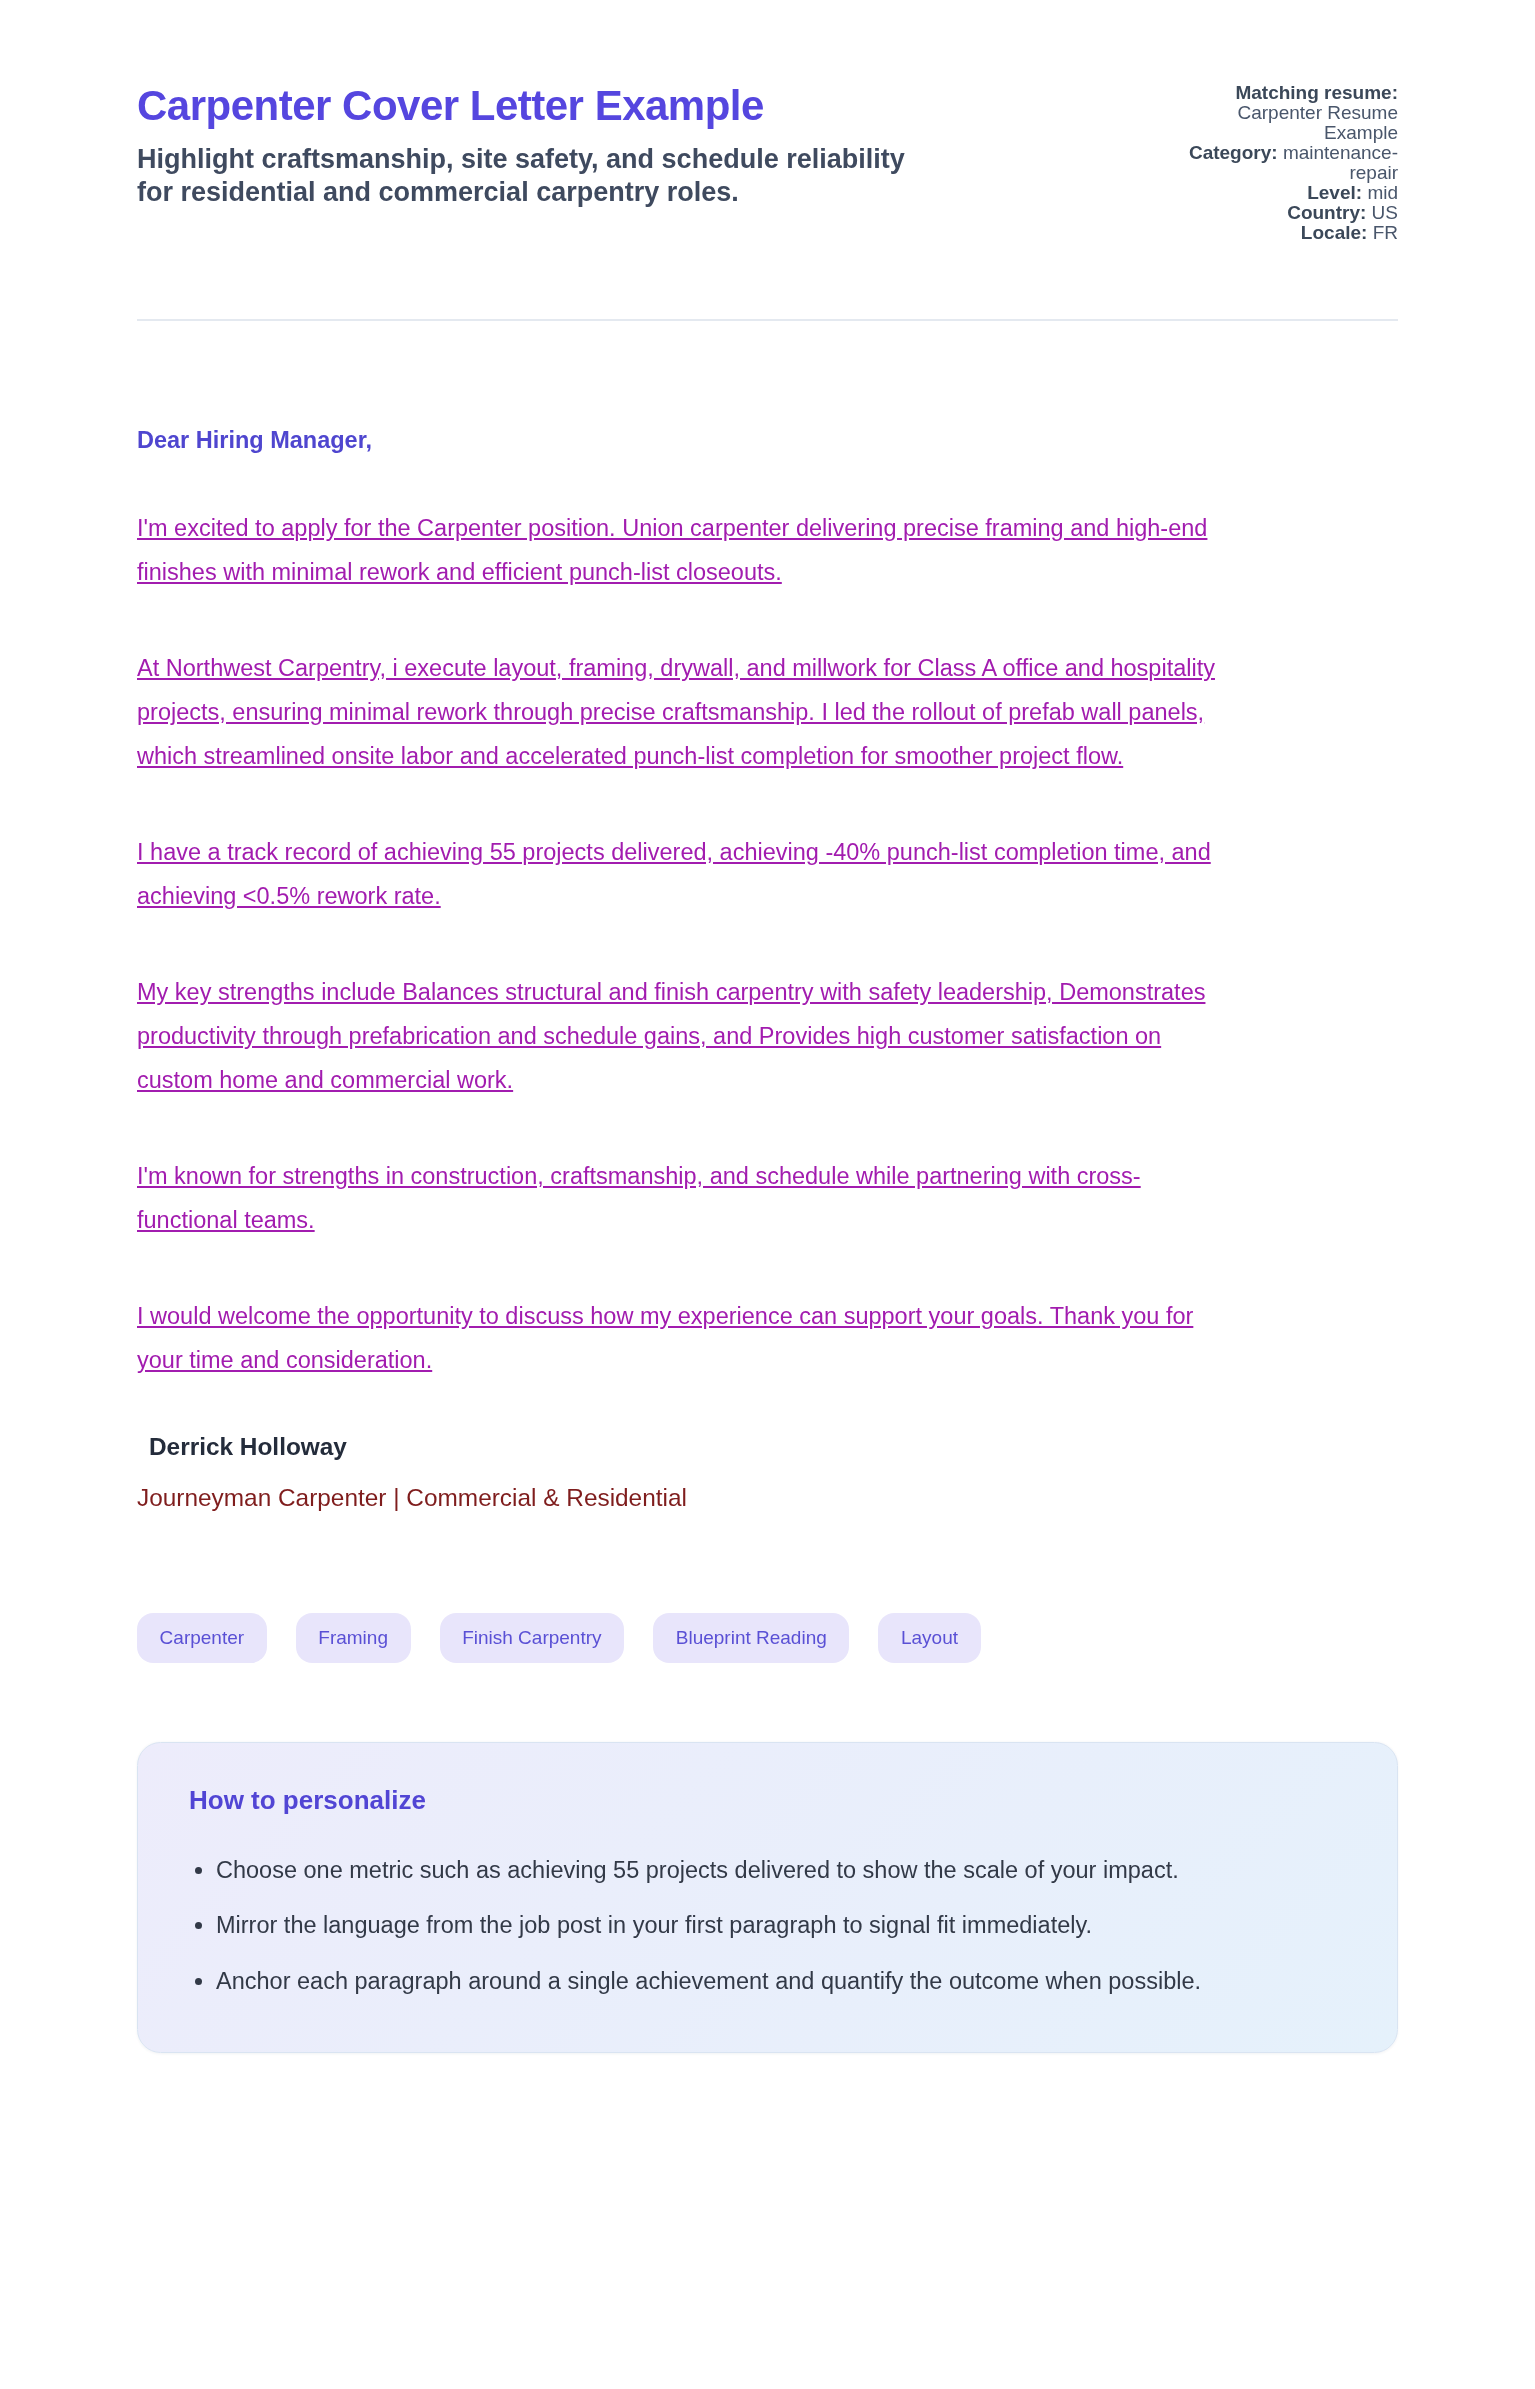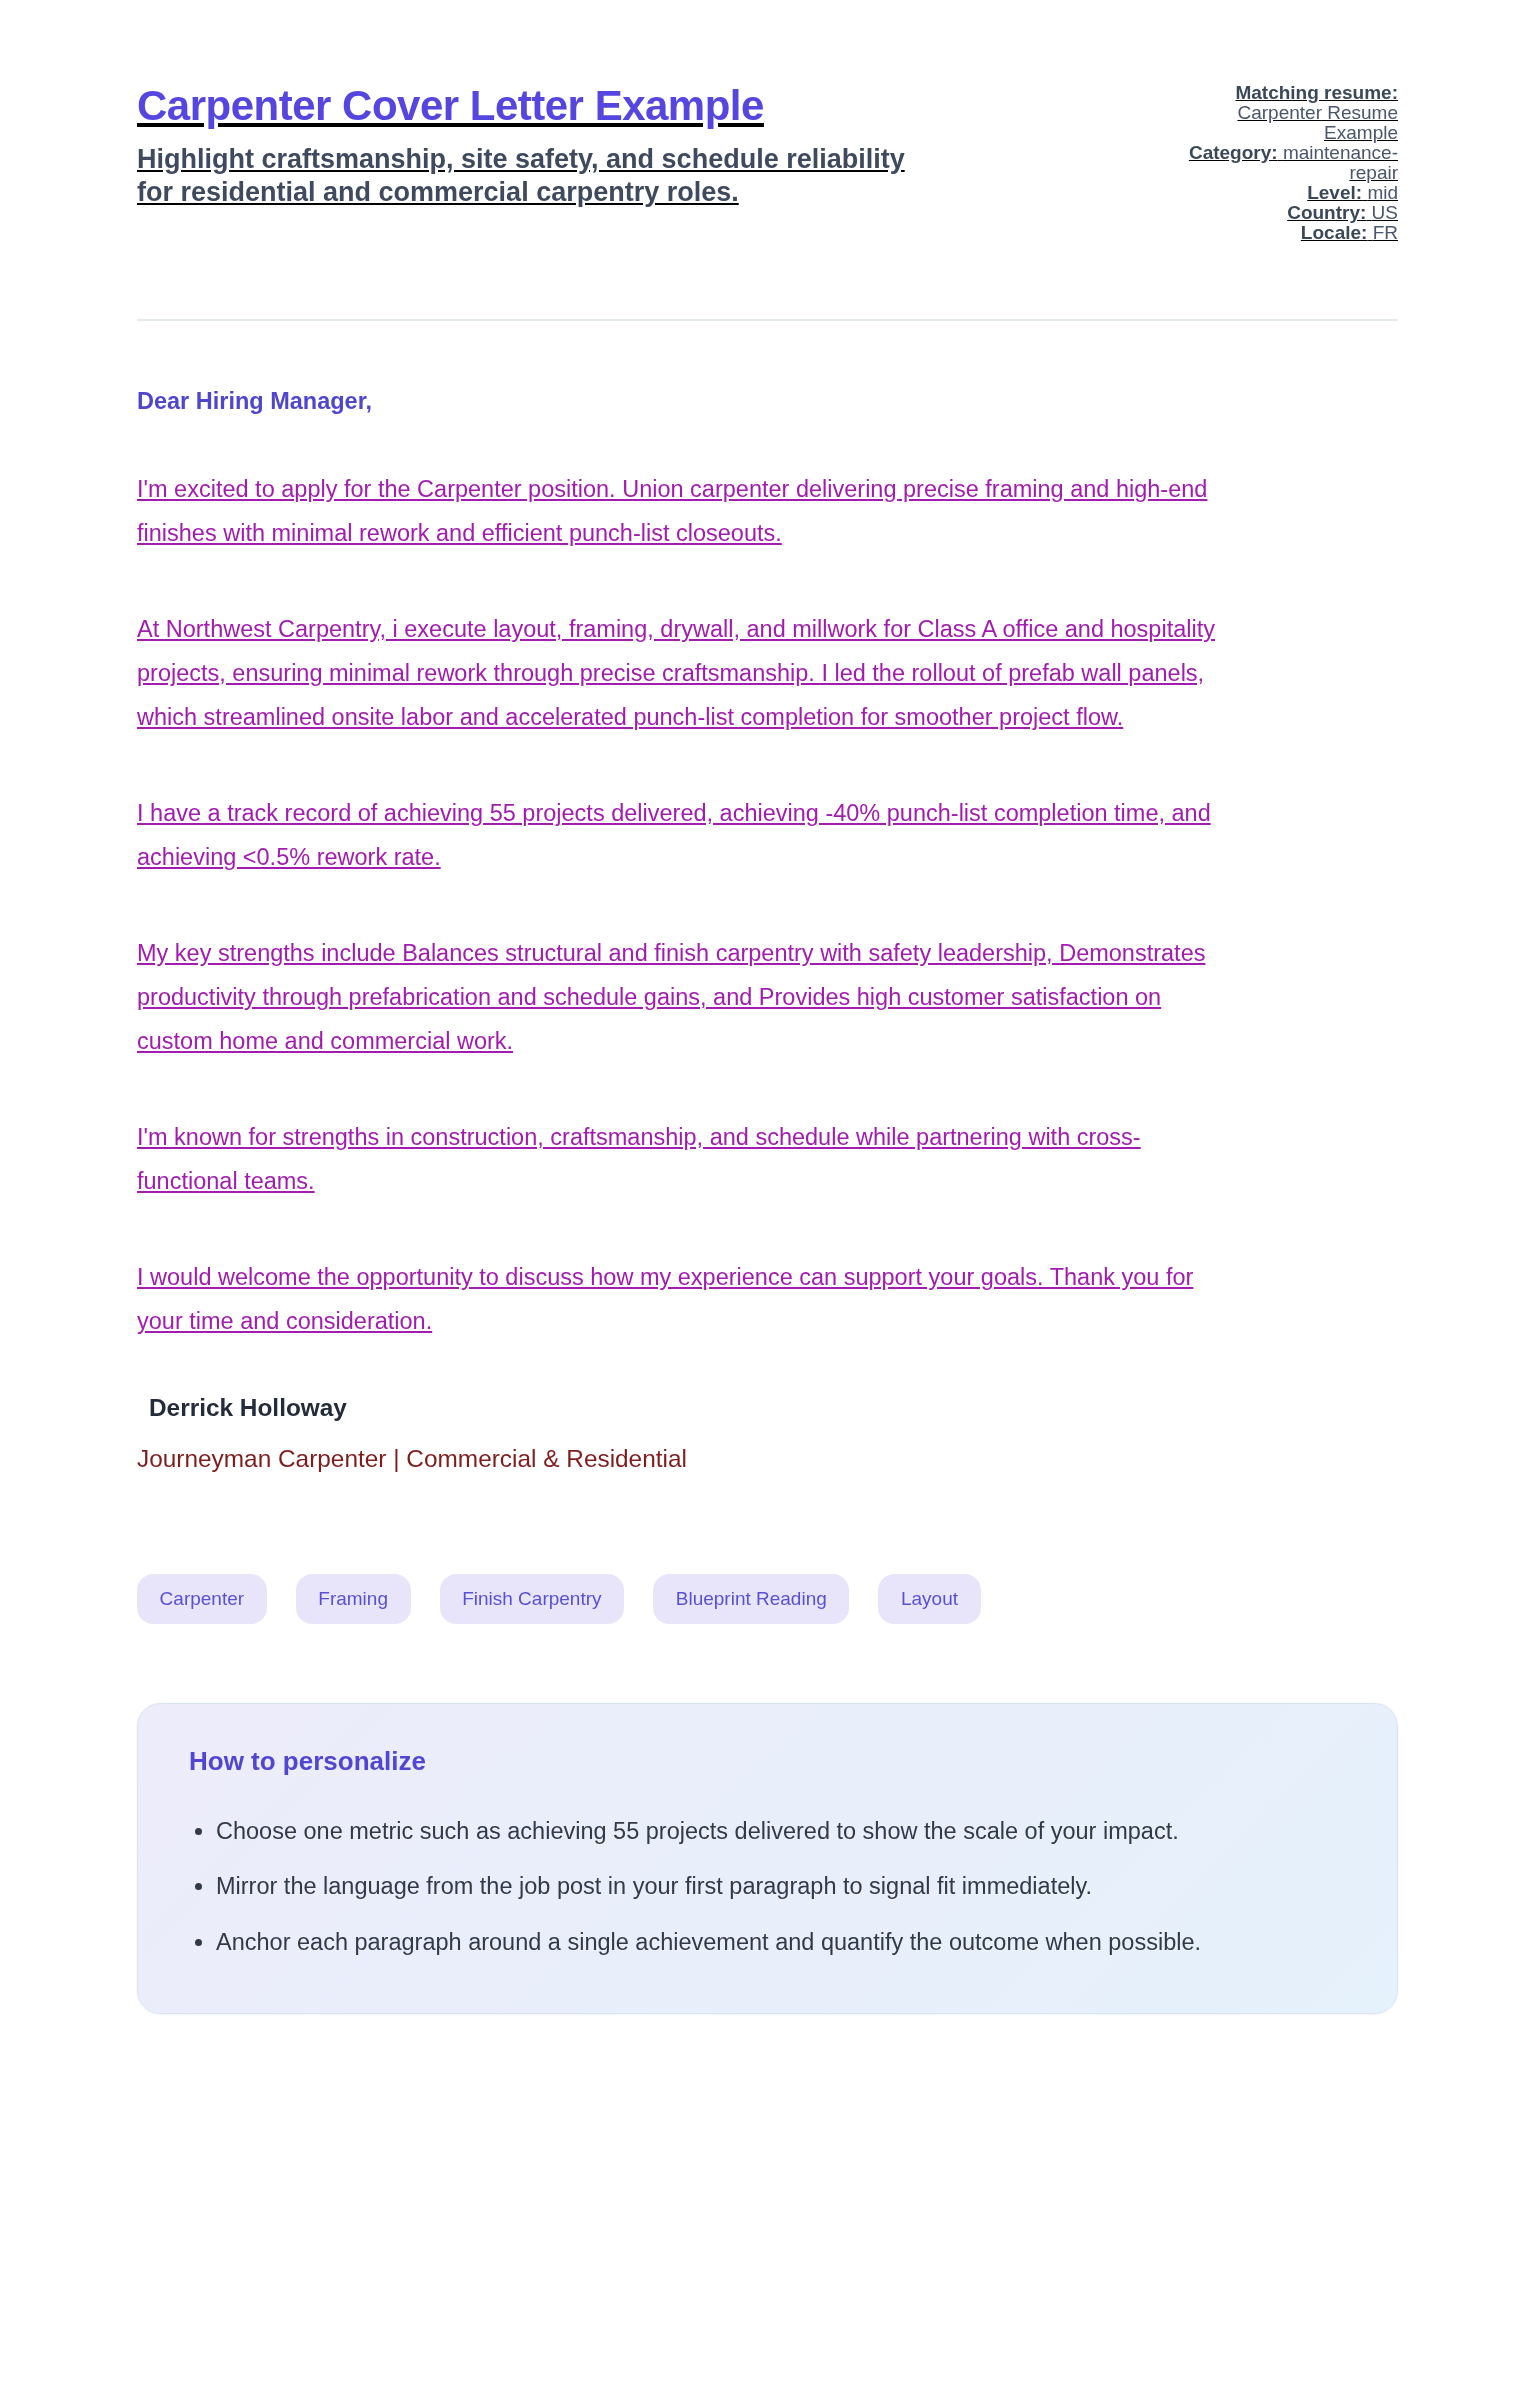--- a/index.html
+++ b/index.html
@@ -4,31 +4,31 @@
 <style>
   html, body { margin: 0; padding: 0; background: #ffffff; }
   body {
     width: 1535px; min-height: 2389px;
     font-family: "Liberation Sans", "DejaVu Sans", sans-serif;
     -webkit-font-smoothing: antialiased;
   }
   .page { box-sizing: border-box; width: 1535px; min-height: 2389px; padding: 83px 137px 54px; }
 
   
-  .header { display: flex; justify-content: space-between; align-items: flex-start; gap: 36px; text-decoration: underline; }
+  .header { display: flex; justify-content: space-between; align-items: flex-start; gap: 36px; }
   .header-left { max-width: 885px; }
   .title { margin: 0 0 14.4px; font-size: 42px; line-height: 1.08; font-weight: bold; color: #5546df; letter-spacing: -0.5px; }
   .subtitle { margin: 0; font-size: 27px; font-weight: bold; color: #3f4a5f; line-height: 33px; max-width: 795px; }
   .meta { width: 235px; flex: 0 0 auto; text-align: right; font-size: 19px; line-height: 20px; color: #49566b; }
   .meta-row b { color: #3b4859; font-weight: bold; }
 
   .divider { border: none; height: 1.8px; background: #e4e9f0; margin: 76px 0 0; }
 
   
-  .greeting { margin: 67px 0 0; font-size: 23.5px; font-weight: bold; color: #4f46cf; }
+  .greeting { margin: 106px 0 0; font-size: 23.5px; font-weight: bold; color: #4f46cf; }
   .para { margin: 52px 0 0; font-size: 23.5px; line-height: 44px; color: #a21caf; max-width: 1088px; text-decoration: underline; }
   .sig-name { margin: 51px 12px 0; font-size: 24.4px; font-weight: bold; color: #242c3b; }
   .sig-title { margin: 23.5px 0 0; font-size: 24.4px; color: #7f1d1d; }
 
   
   .tags { margin: 101px 0 0; display: flex; flex-wrap: wrap; gap: 29px; }
   .chip {
     display: inline-block; background: #e8e5fb; color: #5a50d5;
     font-size: 19px; line-height: 1.2; padding: 13.5px 22.6px; border-radius: 16.3px;
     cursor: pointer; user-select: none;

